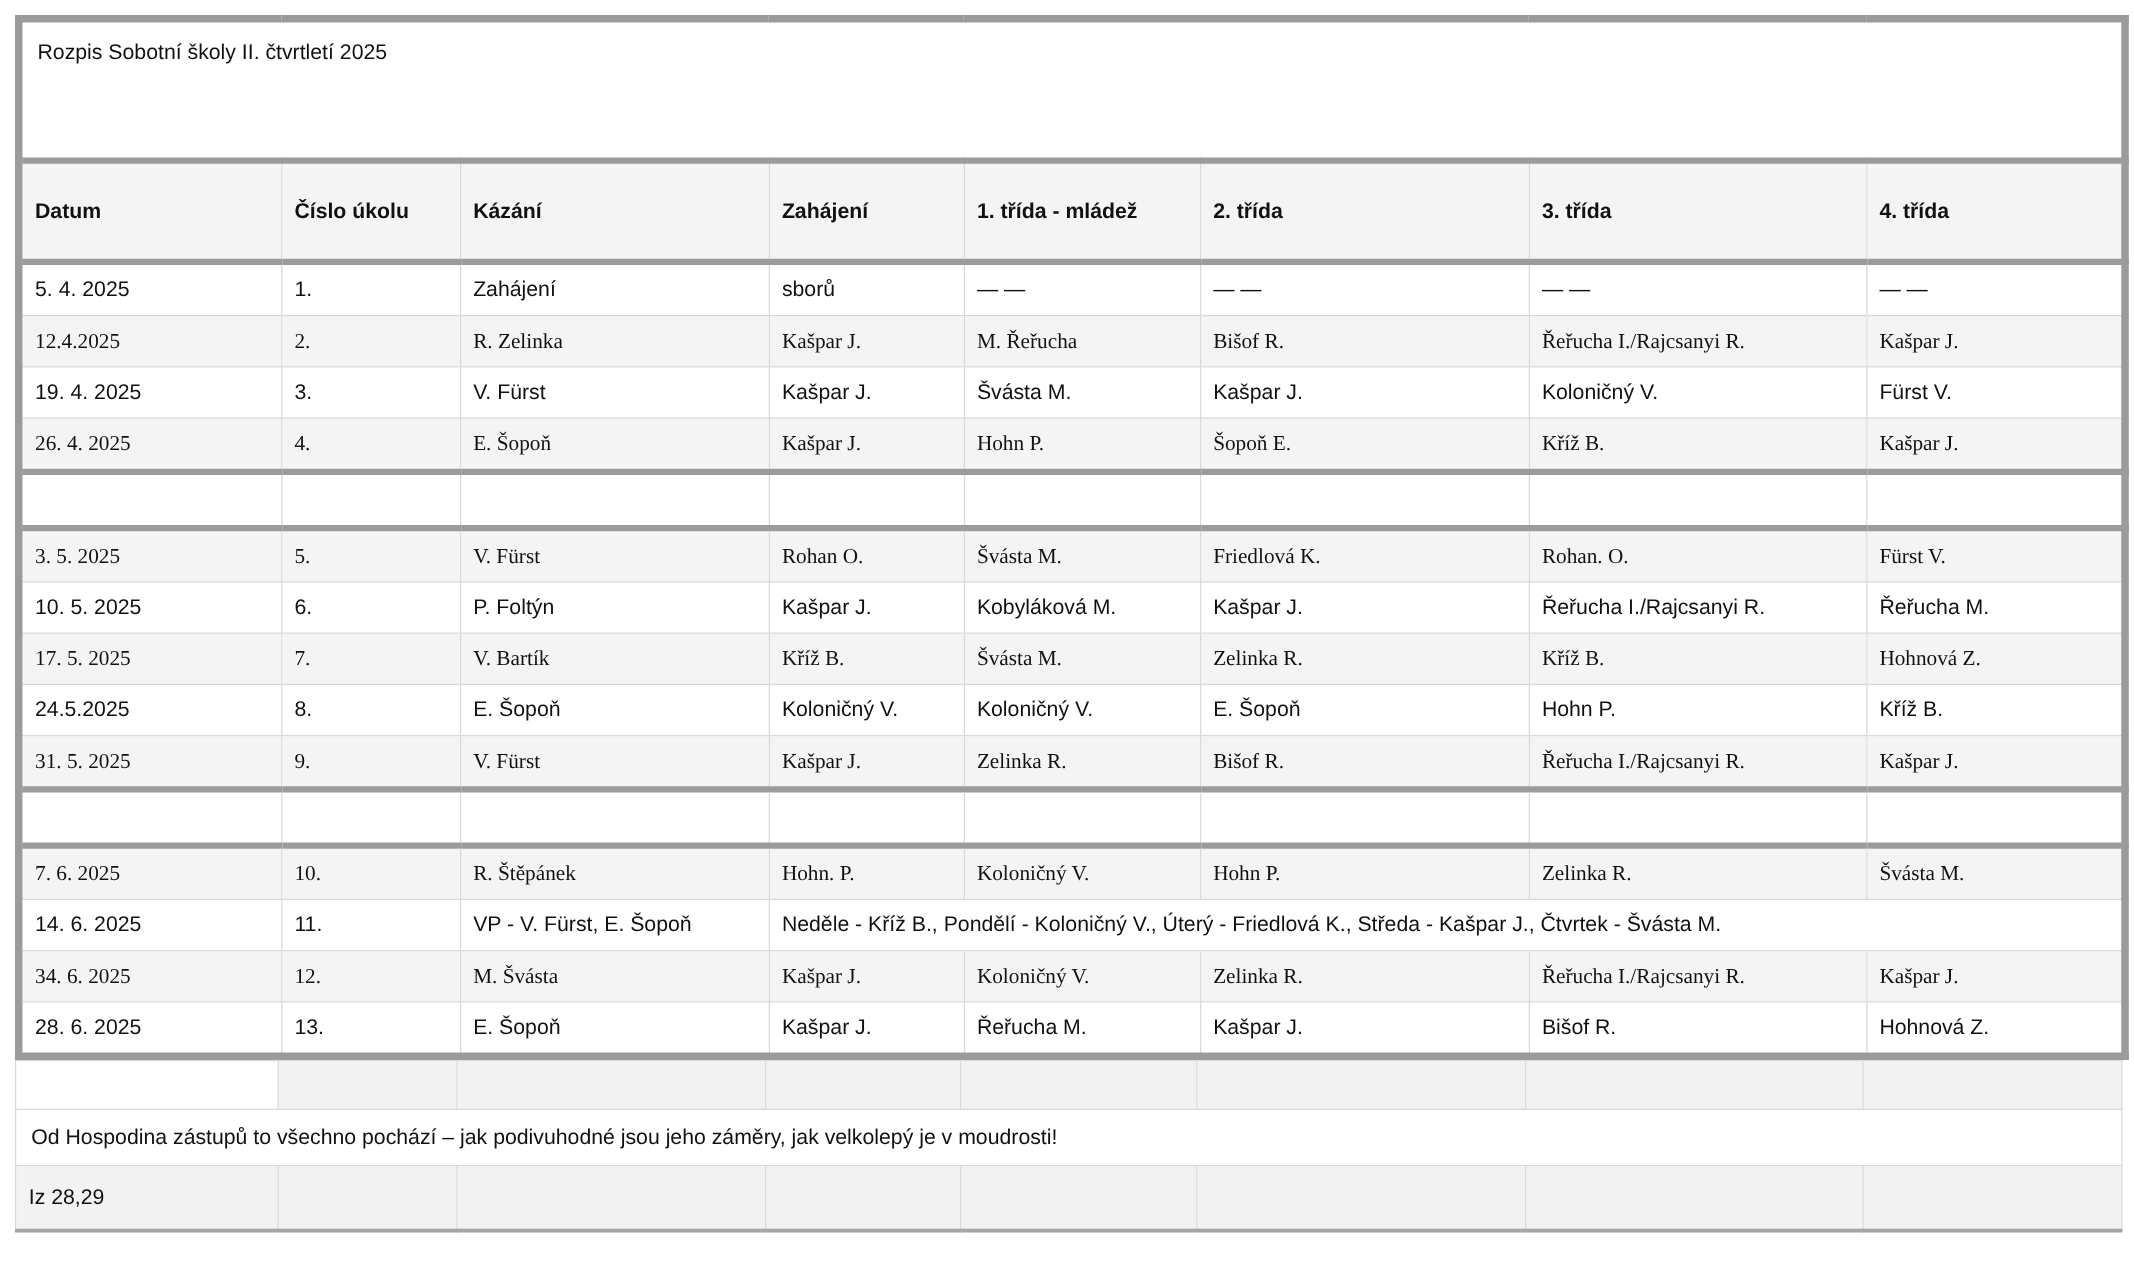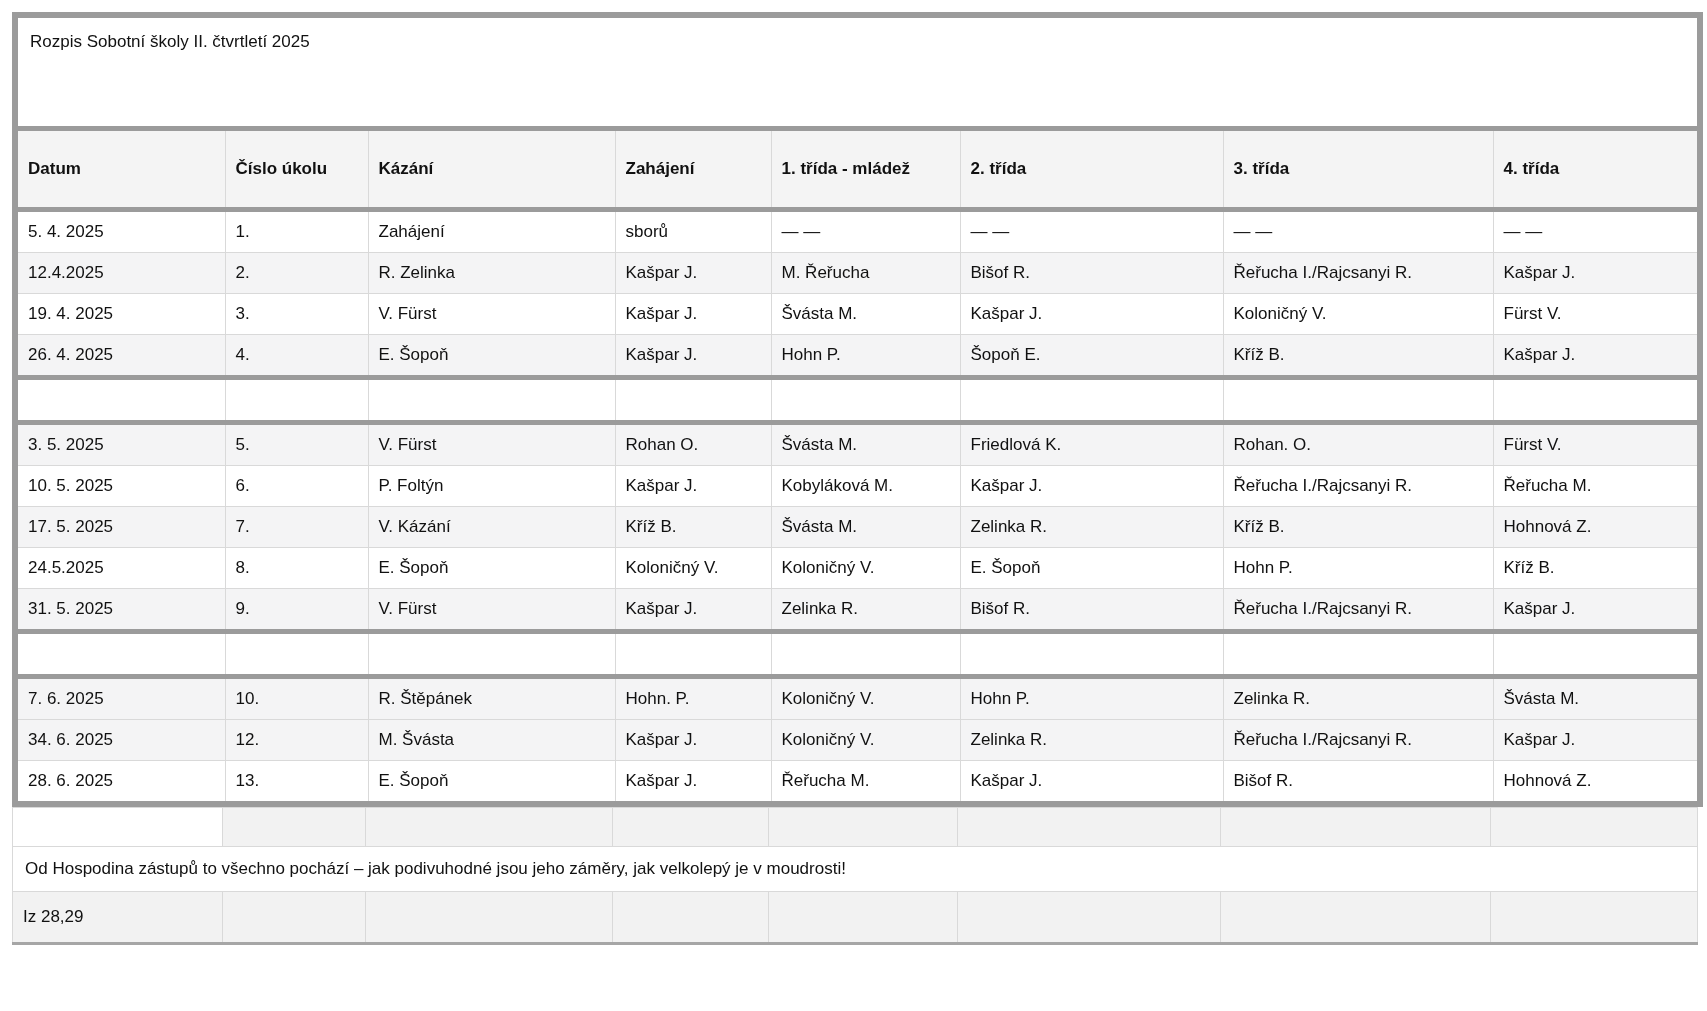--- a/index.html
+++ b/index.html
@@ -44,21 +44,21 @@
     background: #ffffff;
     border-bottom: 5px solid #9b9b9b !important;
   }
   #main-table thead th {
     height: 76px;
     background: #f4f4f4;
     border-bottom: 5px solid #9b9b9b;
     font-weight: bold;
   }
   #main-table tbody td { height: 40px; background: #ffffff; }
-  #main-table tr.shaded td { background: #f4f4f5; }
+  #main-table tr.shaded td { background: #f4f4f5; font-family: Liberation Serif, serif; }
   #main-table tr.sep td {
     background: #ffffff;
     border-top: 5px solid #9b9b9b;
     border-bottom: 5px solid #9b9b9b;
   }
   #main-table td.datum {
     text-align: left;
     padding-right: 13px;
   }
   
@@ -181,21 +181,21 @@
           <td>P. Foltýn</td>
           <td>Kašpar J.</td>
           <td>Kobyláková M.</td>
           <td>Kašpar J.</td>
           <td>Řeřucha I./Rajcsanyi R.</td>
           <td>Řeřucha M.</td>
         </tr>
         <tr class="shaded">
           <td class="datum">17. 5. 2025</td>
           <td>7.</td>
-          <td>V. Kázání</td>
+          <td>V. Bartík</td>
           <td>Kříž B.</td>
           <td>Švásta M.</td>
           <td>Zelinka R.</td>
           <td>Kříž B.</td>
           <td>Hohnová Z.</td>
         </tr>
         <tr>
           <td class="datum">24.5.2025</td>
           <td>8.</td>
           <td>E. Šopoň</td>
@@ -227,20 +227,26 @@
         </tr>
         <tr class="shaded">
           <td class="datum">7. 6. 2025</td>
           <td>10.</td>
           <td>R. Štěpánek</td>
           <td>Hohn. P.</td>
           <td>Koloničný V.</td>
           <td>Hohn P.</td>
           <td>Zelinka R.</td>
           <td>Švásta M.</td>
+        </tr>
+        <tr>
+          <td class="datum">14. 6. 2025</td>
+          <td>11.</td>
+          <td>VP - V. Fürst, E. Šopoň</td>
+          <td colspan="5">Neděle - Kříž B., Pondělí - Koloničný V., Úterý - Friedlová K., Středa - Kašpar J., Čtvrtek - Švásta M.</td>
         </tr>
         <tr class="shaded">
           <td class="datum">34. 6. 2025</td>
           <td>12.</td>
           <td>M. Švásta</td>
           <td>Kašpar J.</td>
           <td>Koloničný V.</td>
           <td>Zelinka R.</td>
           <td>Řeřucha I./Rajcsanyi R.</td>
           <td>Kašpar J.</td>

